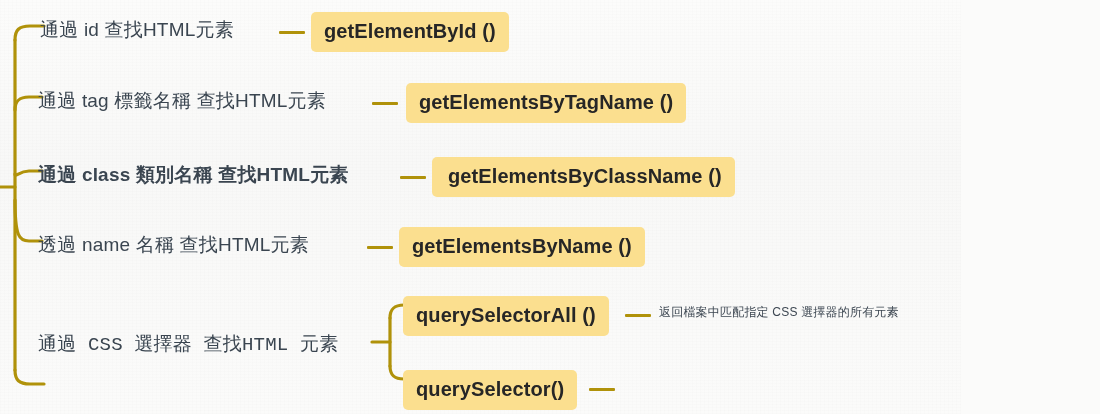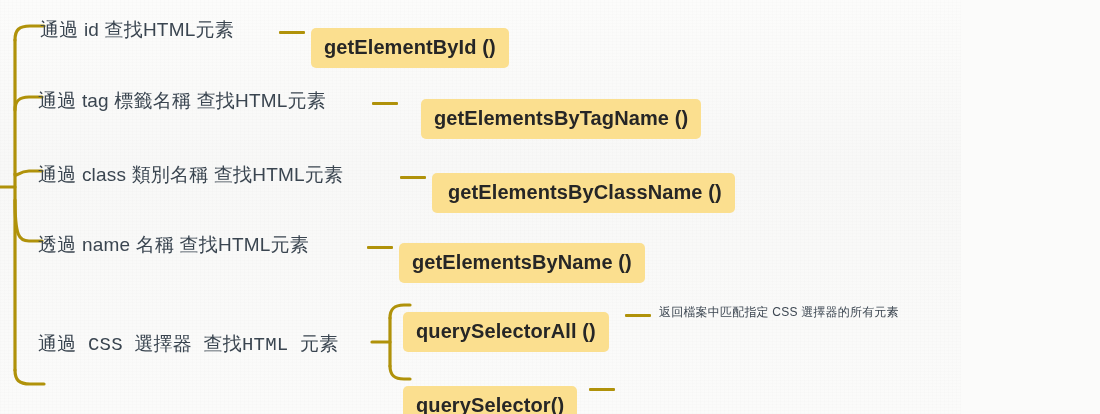--- a/index.html
+++ b/index.html
@@ -50,21 +50,20 @@
     position: absolute;
     background: #fbdf8f;
     color: #262626;
     font-size: 20px;
     font-weight: bold;
     line-height: 1;
     white-space: nowrap;
     border-radius: 5px;
     padding: 9px 13px 11px 13px;
     letter-spacing: 0.1px;
-    margin-top: 16px;
   }
   .dash {
     position: absolute;
     height: 3px;
     background: #b0920a;
     border-radius: 1px;
   }
 </style>
 </head>
 <body>
@@ -97,23 +96,23 @@
       <path d="M390,342 L372,342"></path>
     </g>
   </svg>
 
   <div class="label" style="left:40px; top:20px;">通過 id 查找HTML元素</div>
   <div class="dash" style="left:279px; top:31px; width:26px;"></div>
   <div class="chip" style="left:311px; top:12px;">getElementById ()</div>
 
   <div class="label" style="left:38px; top:91px;">通過 tag 標籤名稱 查找HTML元素</div>
   <div class="dash" style="left:372px; top:102px; width:26px;"></div>
-  <div class="chip" style="left:421px; top:83px;">getElementsByTagName ()</div>
+  <div class="chip" style="left:406px; top:83px;">getElementsByTagName ()</div>
 
-  <div class="label" style="left:38px; top:165px;">通過 class 類別名稱 查找HTML元素</div>
+  <div class="label" style="left:38px; top:165px;font-weight:bold;">通過 class 類別名稱 查找HTML元素</div>
   <div class="dash" style="left:400px; top:176px; width:26px;"></div>
   <div class="chip" style="left:432px; top:157px;padding-left:16px;">getElementsByClassName ()</div>
 
   <div class="label" style="left:38px; top:235px;">透過 name 名稱 查找HTML元素</div>
   <div class="dash" style="left:367px; top:246px; width:26px;"></div>
   <div class="chip" style="left:399px; top:227px;">getElementsByName ()</div>
 
   <div class="label" style="left:38px; top:336px;font-family:Liberation Mono, monospace;">通過 CSS 選擇器 查找HTML 元素</div>
 
   <div class="chip" style="left:403px; top:296px;text-align:center;">querySelectorAll ()</div>

